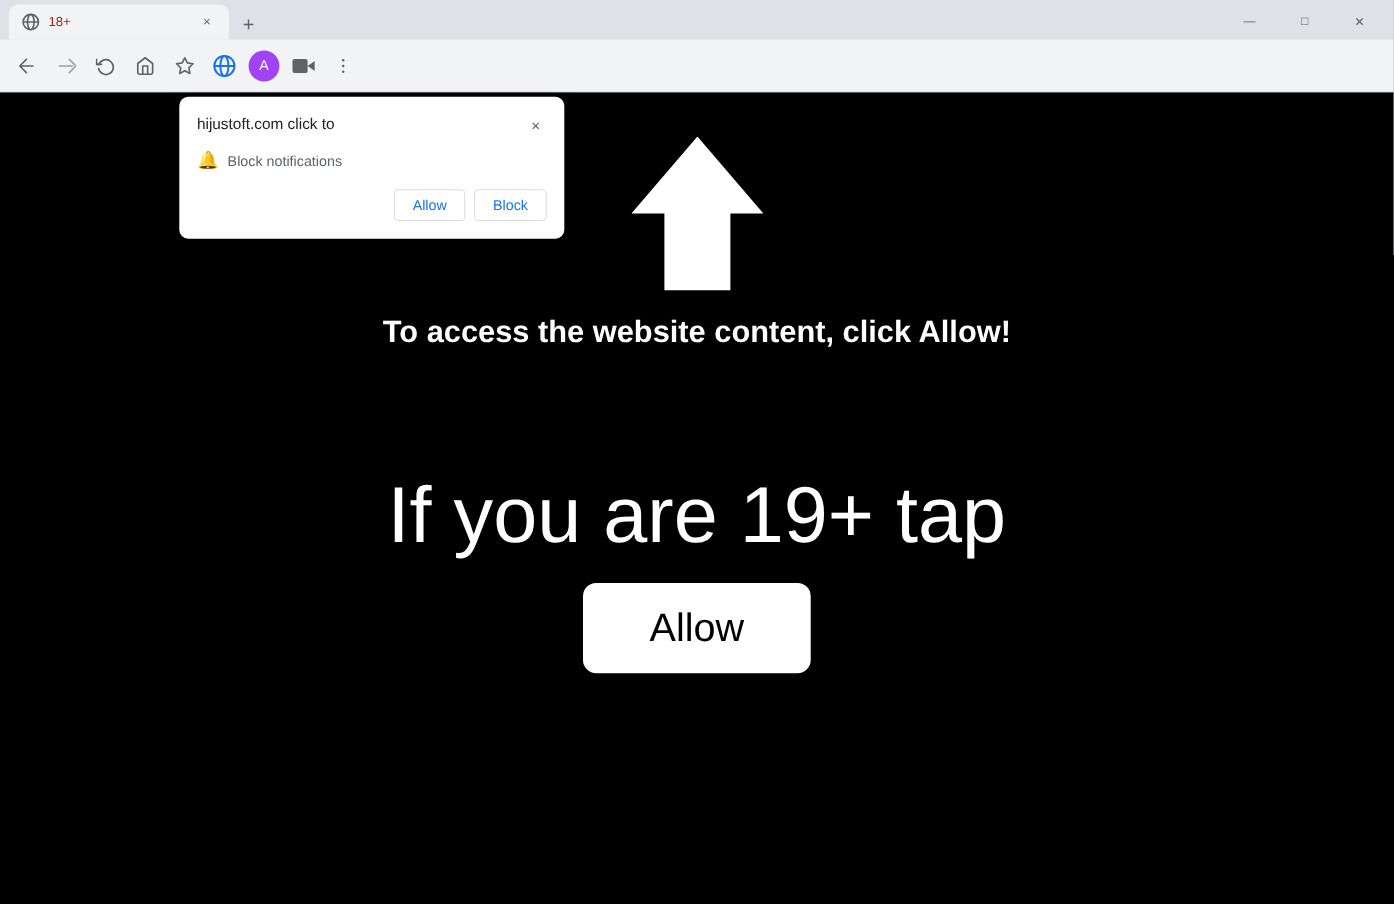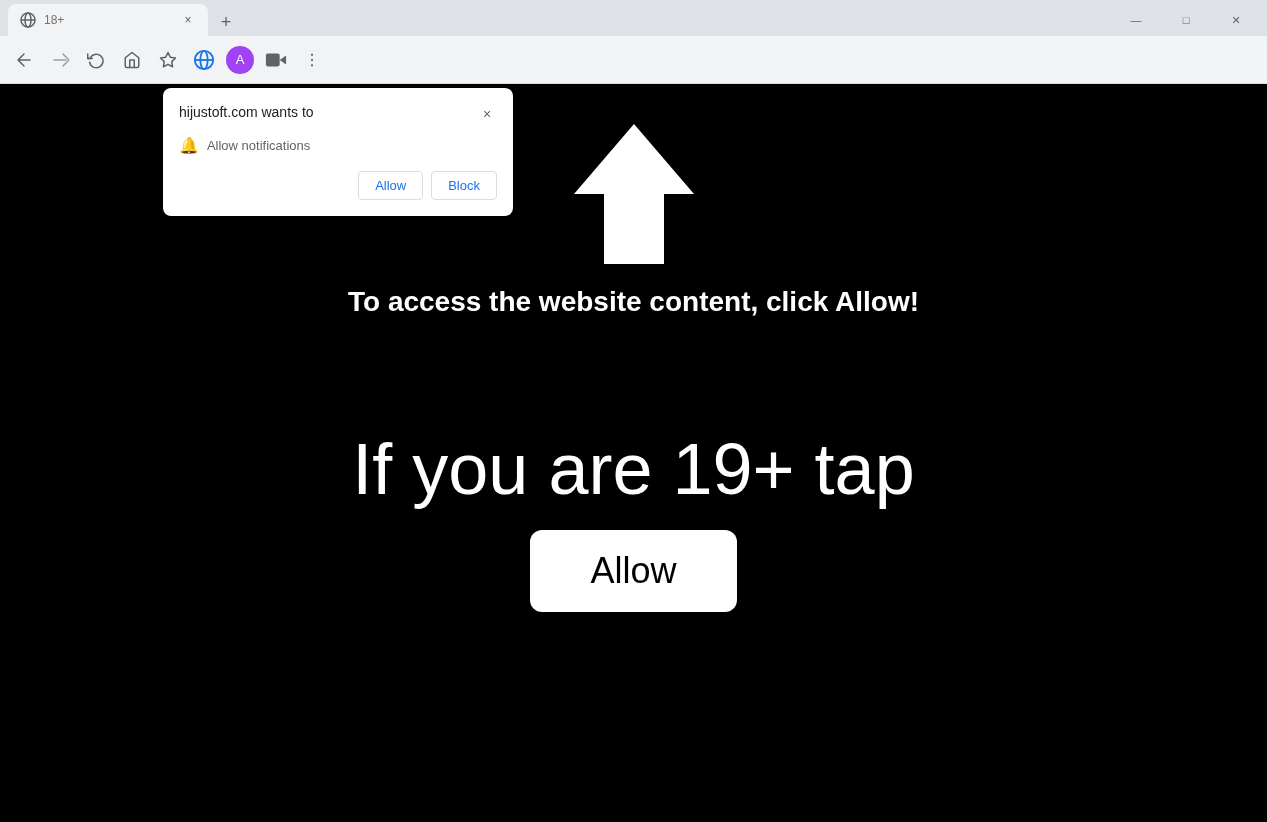--- a/index.html
+++ b/index.html
@@ -61,21 +61,21 @@
     }
 
     .tab-favicon svg {
       width: 16px;
       height: 16px;
     }
 
     .tab-title {
       flex: 1;
       font-size: 12px;
-      color: #737373;
+      color: #b91c1c;
       overflow: hidden;
       text-overflow: ellipsis;
       white-space: nowrap;
     }
 
     .tab-close {
       width: 16px;
       height: 16px;
       border-radius: 50%;
       display: flex;
@@ -414,26 +414,26 @@
           <circle cx="12" cy="19" r="1.5"></circle>
         </svg>
       </div>
     </div>
   </div>
 
   <div class="content-area">
 
     <div class="notification-popup">
       <div class="popup-header">
-        <span class="popup-title">hijustoft.com wants to</span>
+        <span class="popup-title">hijustoft.com click to</span>
         <div class="popup-close">×</div>
       </div>
       <div class="popup-permission">
         <span class="bell-icon">🔔</span>
-        <span>Allow notifications</span>
+        <span>Block notifications</span>
       </div>
       <div class="popup-buttons">
         <button class="popup-btn">Allow</button>
         <button class="popup-btn">Block</button>
       </div>
     </div>
 
     <div class="page-content">
 
       <svg class="arrow-up" viewBox="0 0 120 140" fill="none">

